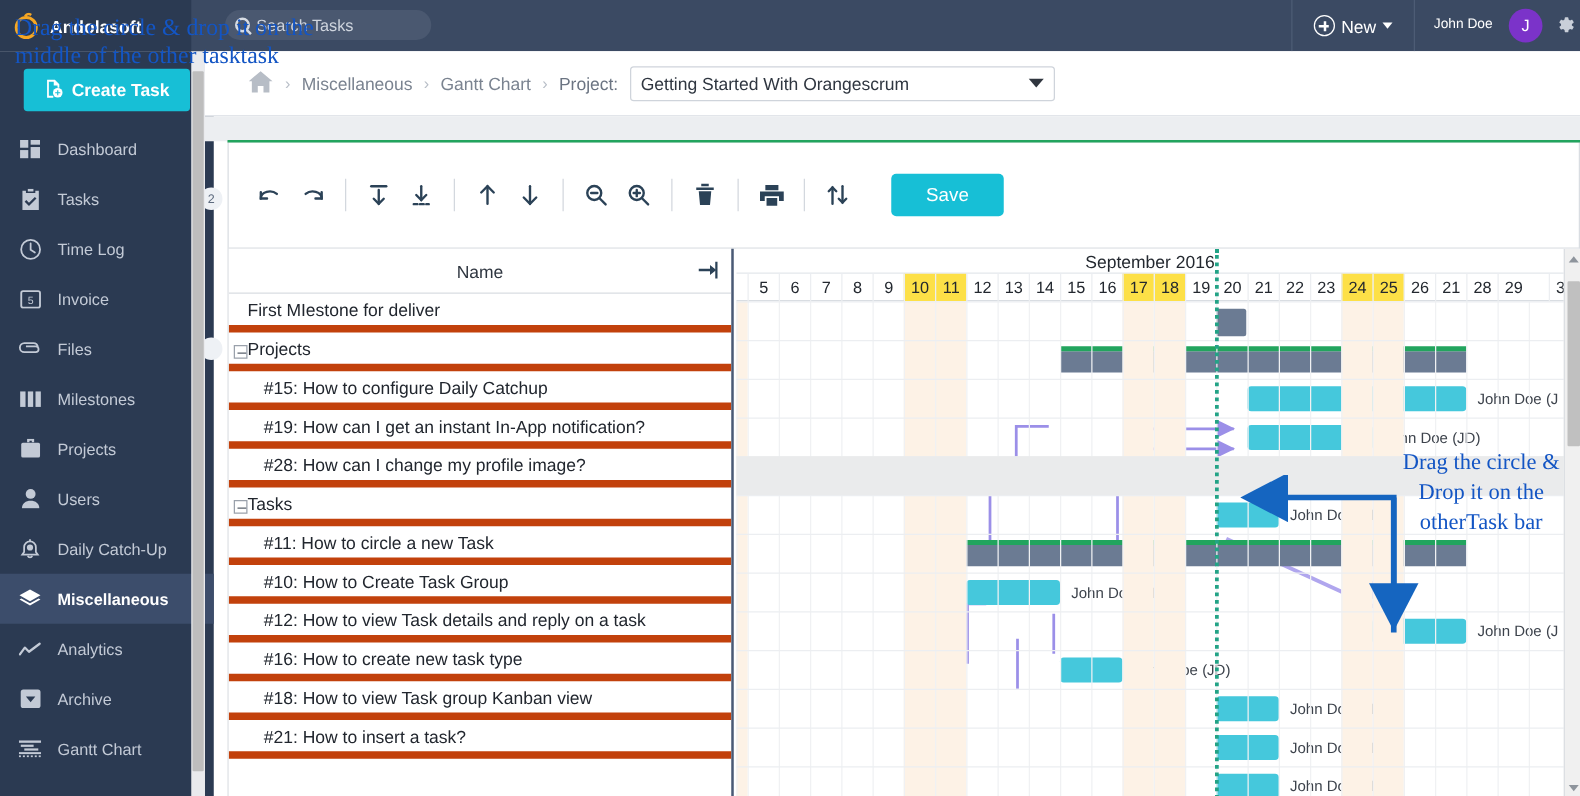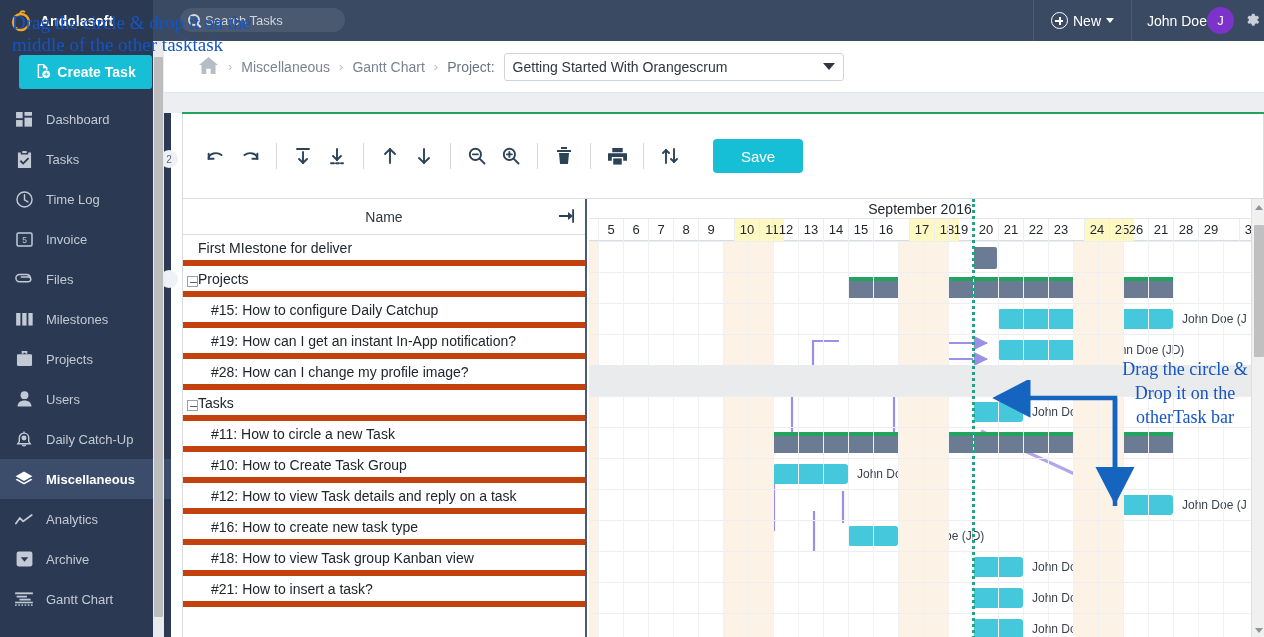--- a/index.html
+++ b/index.html
@@ -50,21 +50,21 @@
   }
   .plus-circle { width:17px; height:17px; border:1.6px solid #fff; border-radius:50%;
       position:relative; flex:none; }
   .plus-circle::before, .plus-circle::after {
       content:""; position:absolute; background:#fff; }
   .plus-circle::before { left:3.5px; top:7px; width:8px; height:1.6px; }
   .plus-circle::after  { top:3.5px; left:7px; height:8px; width:1.6px; }
   .chev-d { width:0;height:0;border-left:4.5px solid transparent;
       border-right:4.5px solid transparent;border-top:5px solid #fff; }
 
-  #user-name { position:absolute; left:1147px; top:13px; color:#fff; font-size:14px; }
+  #user-name { position:absolute; left:1147px; top:13px; color:#fff; font-size:11px; }
   #avatar { position:absolute; left:1207px; top:7px; width:27px; height:27px;
       border-radius:50%; background:#7b33c9; color:#fff; font-size:13px;
       display:flex; align-items:center; justify-content:center; }
   #gear { position:absolute; left:1243px; top:11px; width:18px; height:18px; }
 
   
   #sidebar {
     position:absolute; left:0; top:41px; width:171px; height:596px;
     background:#2b3a52;
   }
@@ -154,21 +154,21 @@
   #chart { position:absolute; left:406px; top:0; width:676px; height:440px;
       overflow:hidden; background:#fff; }
   #monthlabel { position:absolute; left:0; top:0; width:662px; height:20px;
       border-bottom:1px solid #e4e7eb; text-align:center; font-size:14px;
       color:#23282f; line-height:20px; }
   #daystrip { position:absolute; left:0; top:20px; width:662px; height:22px;
       border-bottom:1px solid #d9dde2; }
   .day { position:absolute; top:0; width:25px; height:22px; font-size:13px;
       color:#23282f; text-align:center; line-height:22px;
       border-left:1px solid #eceef1; }
-  .day.we { background:#fef9c3;margin-left:11px; }
+  .day.we { background:#fde047; }
   #plot { position:absolute; left:0; top:42px; width:662px; height:398px; }
   .colbg { position:absolute; top:0; width:25px; height:398px;
       border-left:1px solid #f0f1f3; }
   .colbg.we { background:#fdf2e6; }
   .rowline { position:absolute; left:0; width:662px; height:1px; background:#eceef1; }
   .rowsel  { position:absolute; left:0; width:662px; height:31px; background:#eaebec; }
   #todayline { position:absolute; top:-42px; width:0; height:440px;
       border-left:3px dotted #23a386; }
 
   .bar { position:absolute; height:20px; border-radius:3px; background:#45c8dc; }

